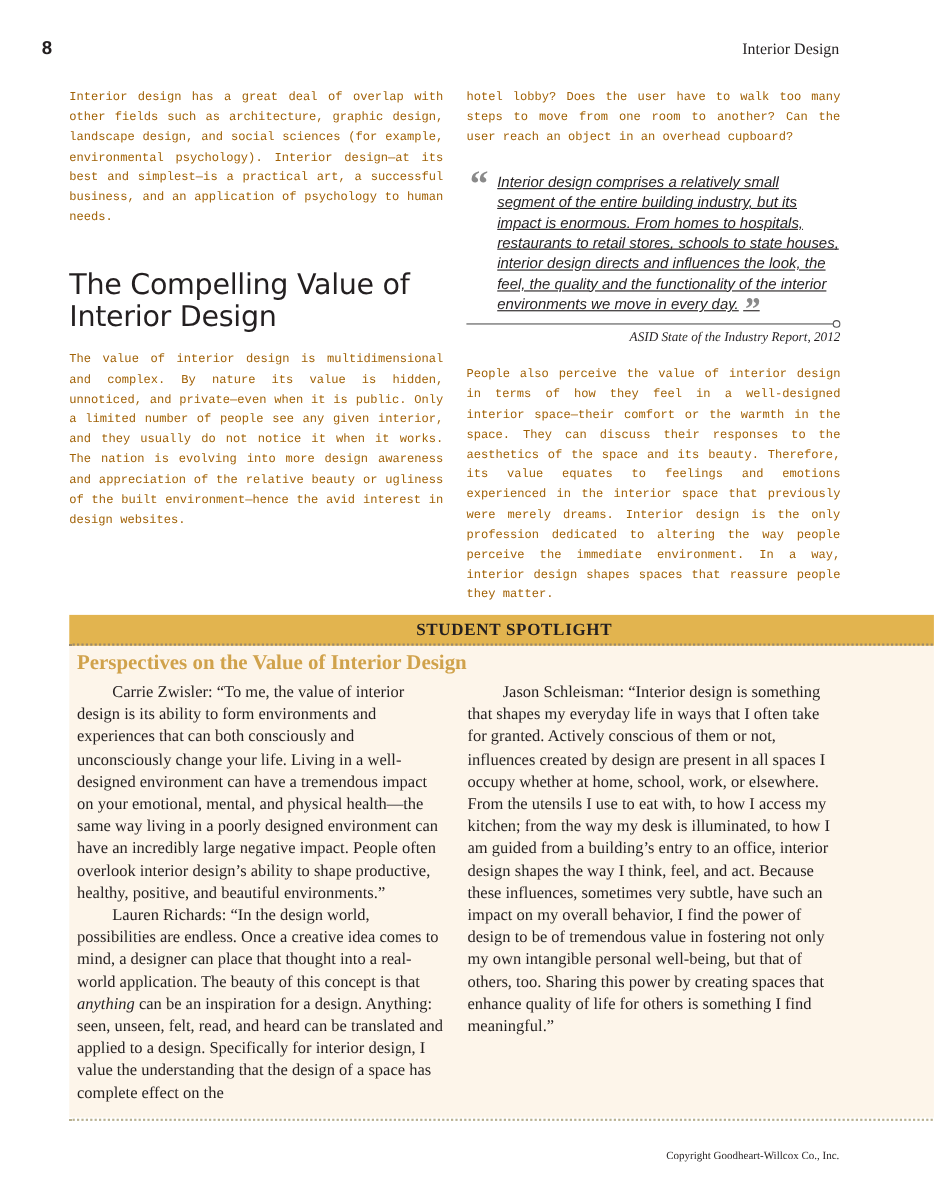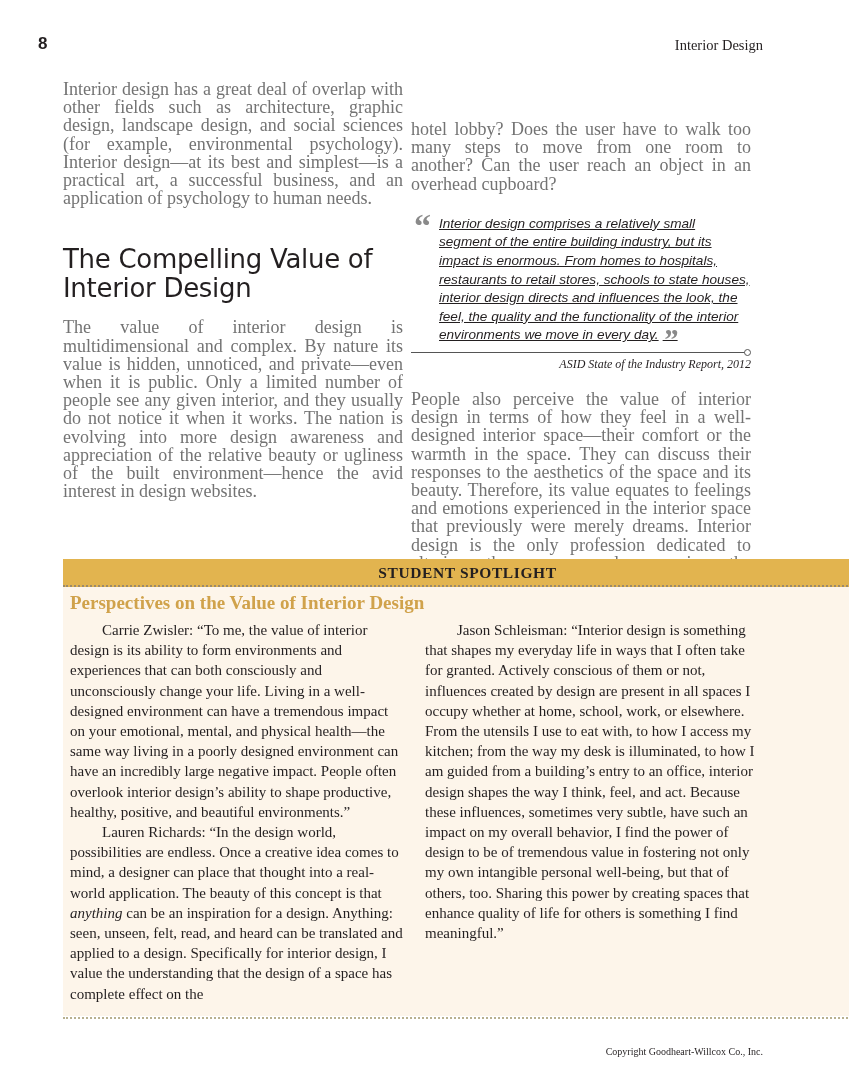--- a/index.html
+++ b/index.html
@@ -3,23 +3,23 @@
 <meta charset="utf-8">
 <style>
   html, body { margin: 0; padding: 0; background: #ffffff; }
   body { width: 849px; height: 1087px; position: relative; overflow: hidden; color: #231f20; }
 
   .page-number { position: absolute; left: 38px; top: 34px; font-family: "Liberation Sans", sans-serif; font-weight: bold; font-size: 17px; color: #231f20; }
   .running-head { position: absolute; right: 86px; top: 37px; font-family: "Liberation Serif", serif; font-size: 14.5px; color: #231f20; }
 
   .col { position: absolute; top: 80px; width: 340px; }
   .col-left { left: 63px; }
-  .col-right { left: 411px; margin-top: 40px; }
+  .col-right { left: 424px; }
 
-  p.body { font-family: Liberation Serif, serif; font-size: 18px; line-height: 18.2px; margin: 0; text-align: justify; color: #737373; }
+  p.body { font-family: Liberation Mono, monospace; font-size: 11px; line-height: 18.2px; margin: 0; text-align: justify; color: #a16207; }
   p.body + p.body { margin-top: 7px; }
 
   h2.section-title { font-family: "DejaVu Sans", sans-serif; font-weight: normal; font-size: 26px; line-height: 29px; margin: 38px 0 15px 0; color: #231f20; letter-spacing: -0.3px; }
 
   .pull-quote { position: relative; margin-top: 22px; padding-left: 28px; }
   .quote-open { position: absolute; left: 3px; top: -6px; font-family: "Liberation Serif", serif; font-weight: bold; font-size: 34px; color: #8a8a8a; line-height: 34px; }
   .quote-text { font-family: "Liberation Sans", sans-serif; font-style: italic; font-size: 13.6px; line-height: 18.6px; color: #231f20; text-decoration: underline; }
   .quote-close { font-family: "Liberation Serif", serif; font-weight: bold; font-size: 30px; color: #8a8a8a; line-height: 10px; vertical-align: -10px; margin-left: 4px; }
   .quote-rule { position: relative; height: 1px; background: #555; margin: 7px 6px 0 0; }
   .quote-rule::after { content: ""; position: absolute; right: -6px; top: -3px; width: 5px; height: 5px; border: 1px solid #555; border-radius: 50%; background: #fff; }

